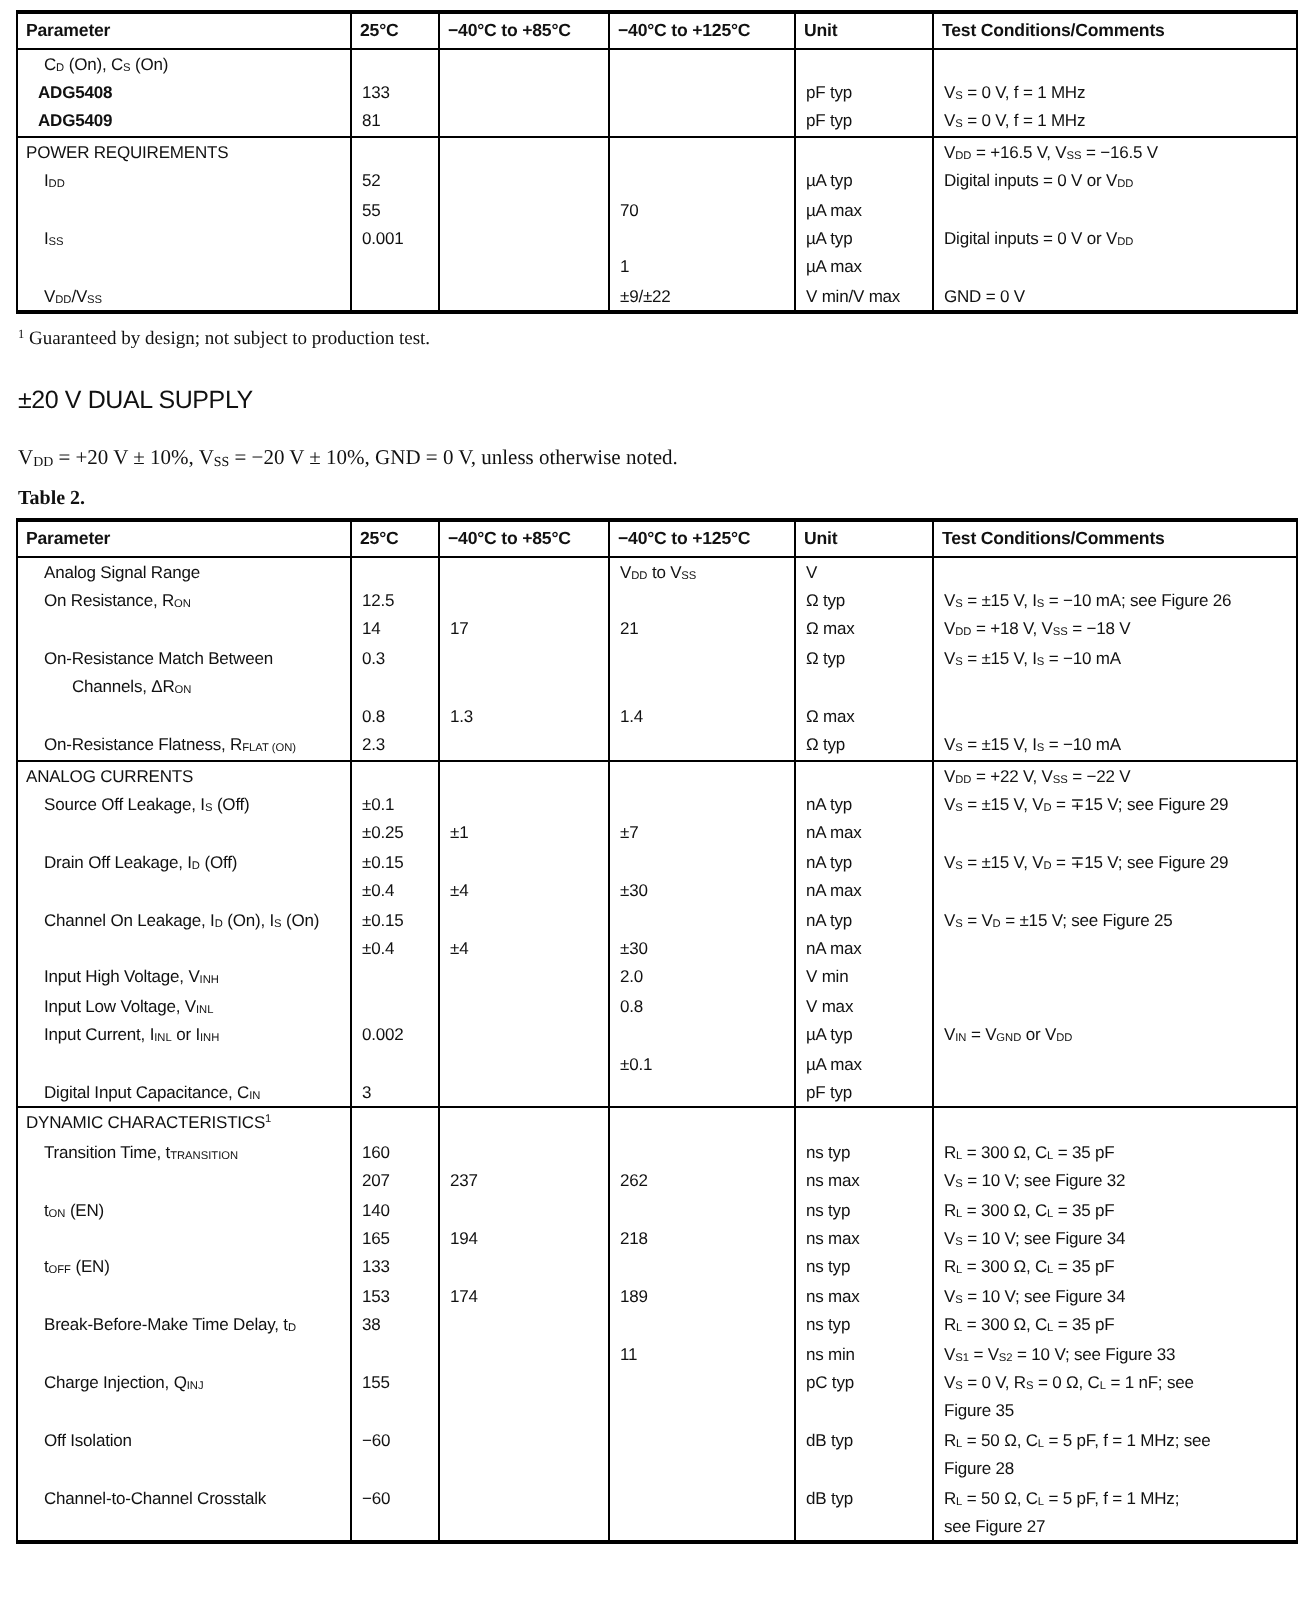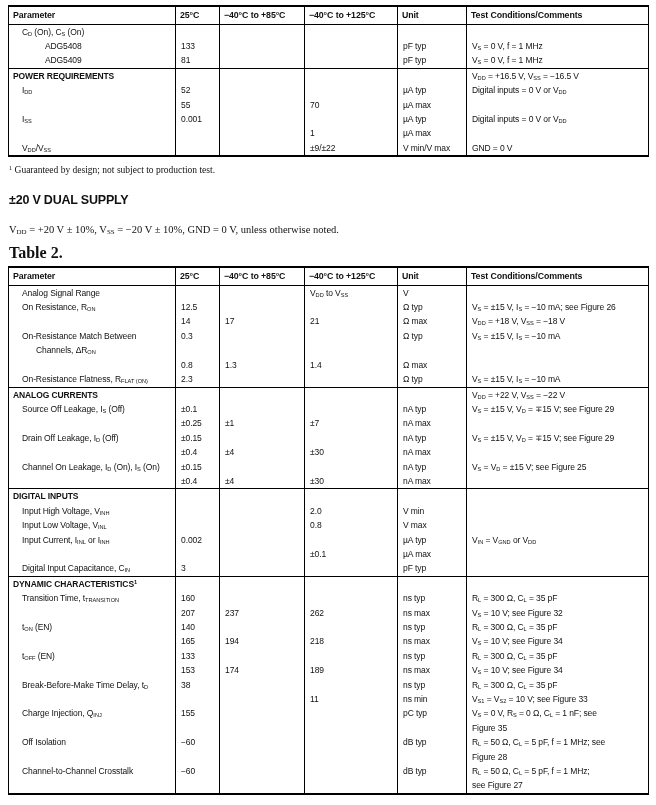--- a/index.html
+++ b/index.html
@@ -41,51 +41,51 @@
     font-weight: bold;
     line-height: 16.5px;
     border-bottom: 1.5px solid #000;
     padding-left: 4px;
   }
   th.col0 { padding-left: 4px; }
   td.col1, td.col2, td.col3, td.col4, td.col5,
   th.col1, th.col2, th.col3, th.col4, th.col5 { border-left: 1px solid #000; }
 
   tr.section td { border-top: 1px solid #000; }
-  tr.section td.col0 { font-weight: bold; margin-left: 40px; }
+  tr.section td.col0 { font-weight: normal; margin-left: 40px; }
 
   td.col0.ind0 { padding-left: 4px; }
   td.col0.ind1 { padding-left: 27px; text-indent: -14px; }
-  td.col0.ind2 { padding-left: 36px; }
+  td.col0.ind2 { padding-left: 10px; font-weight: bold; }
 
   sub { font-size: 66%; line-height: 0; vertical-align: -0.12em; letter-spacing: 0; }
   sup { font-size: 66%; line-height: 0; vertical-align: 0.5em; letter-spacing: 0; }
 
   .footnote {
     font-family: "Liberation Serif", serif;
     font-size: 9.5px;
     line-height: 11px;
     margin: 8px 0 0 1px;
   }
   .heading {
     font-family: "Liberation Sans", sans-serif;
     font-size: 12.5px;
-    font-weight: bold;
+    font-weight: normal;
     letter-spacing: -0.2px;
     margin: 17px 0 16px 1px;
   }
   .intro {
     font-family: "Liberation Serif", serif;
     font-size: 10.5px;
     line-height: 13px;
     margin: 8px 0 0 1px;
   }
   .caption {
     font-family: "Liberation Serif", serif;
-    font-size: 16px;
+    font-size: 10px;
     font-weight: bold;
     margin: 8px 0 4px 1px;
   }
 </style>
 </head>
 <body>
 
 <div class="page">
 
   <table class="spec">
@@ -308,28 +308,20 @@
           <td class="col5">V<sub>S</sub> = V<sub>D</sub> = ±15 V; see Figure 25</td>
         </tr>
         <tr>
           <td class="col0 ind0"></td>
           <td class="col1">±0.4</td>
           <td class="col2">±4</td>
           <td class="col3">±30</td>
           <td class="col4">nA max</td>
           <td class="col5"></td>
         </tr>
-        <tr class="section">
-          <td class="col0 ind0">DIGITAL INPUTS</td>
-          <td class="col1"></td>
-          <td class="col2"></td>
-          <td class="col3"></td>
-          <td class="col4"></td>
-          <td class="col5"></td>
-        </tr>
         <tr>
           <td class="col0 ind1">Input High Voltage, V<sub>INH</sub></td>
           <td class="col1"></td>
           <td class="col2"></td>
           <td class="col3">2.0</td>
           <td class="col4">V min</td>
           <td class="col5"></td>
         </tr>
         <tr>
           <td class="col0 ind1">Input Low Voltage, V<sub>INL</sub></td>

